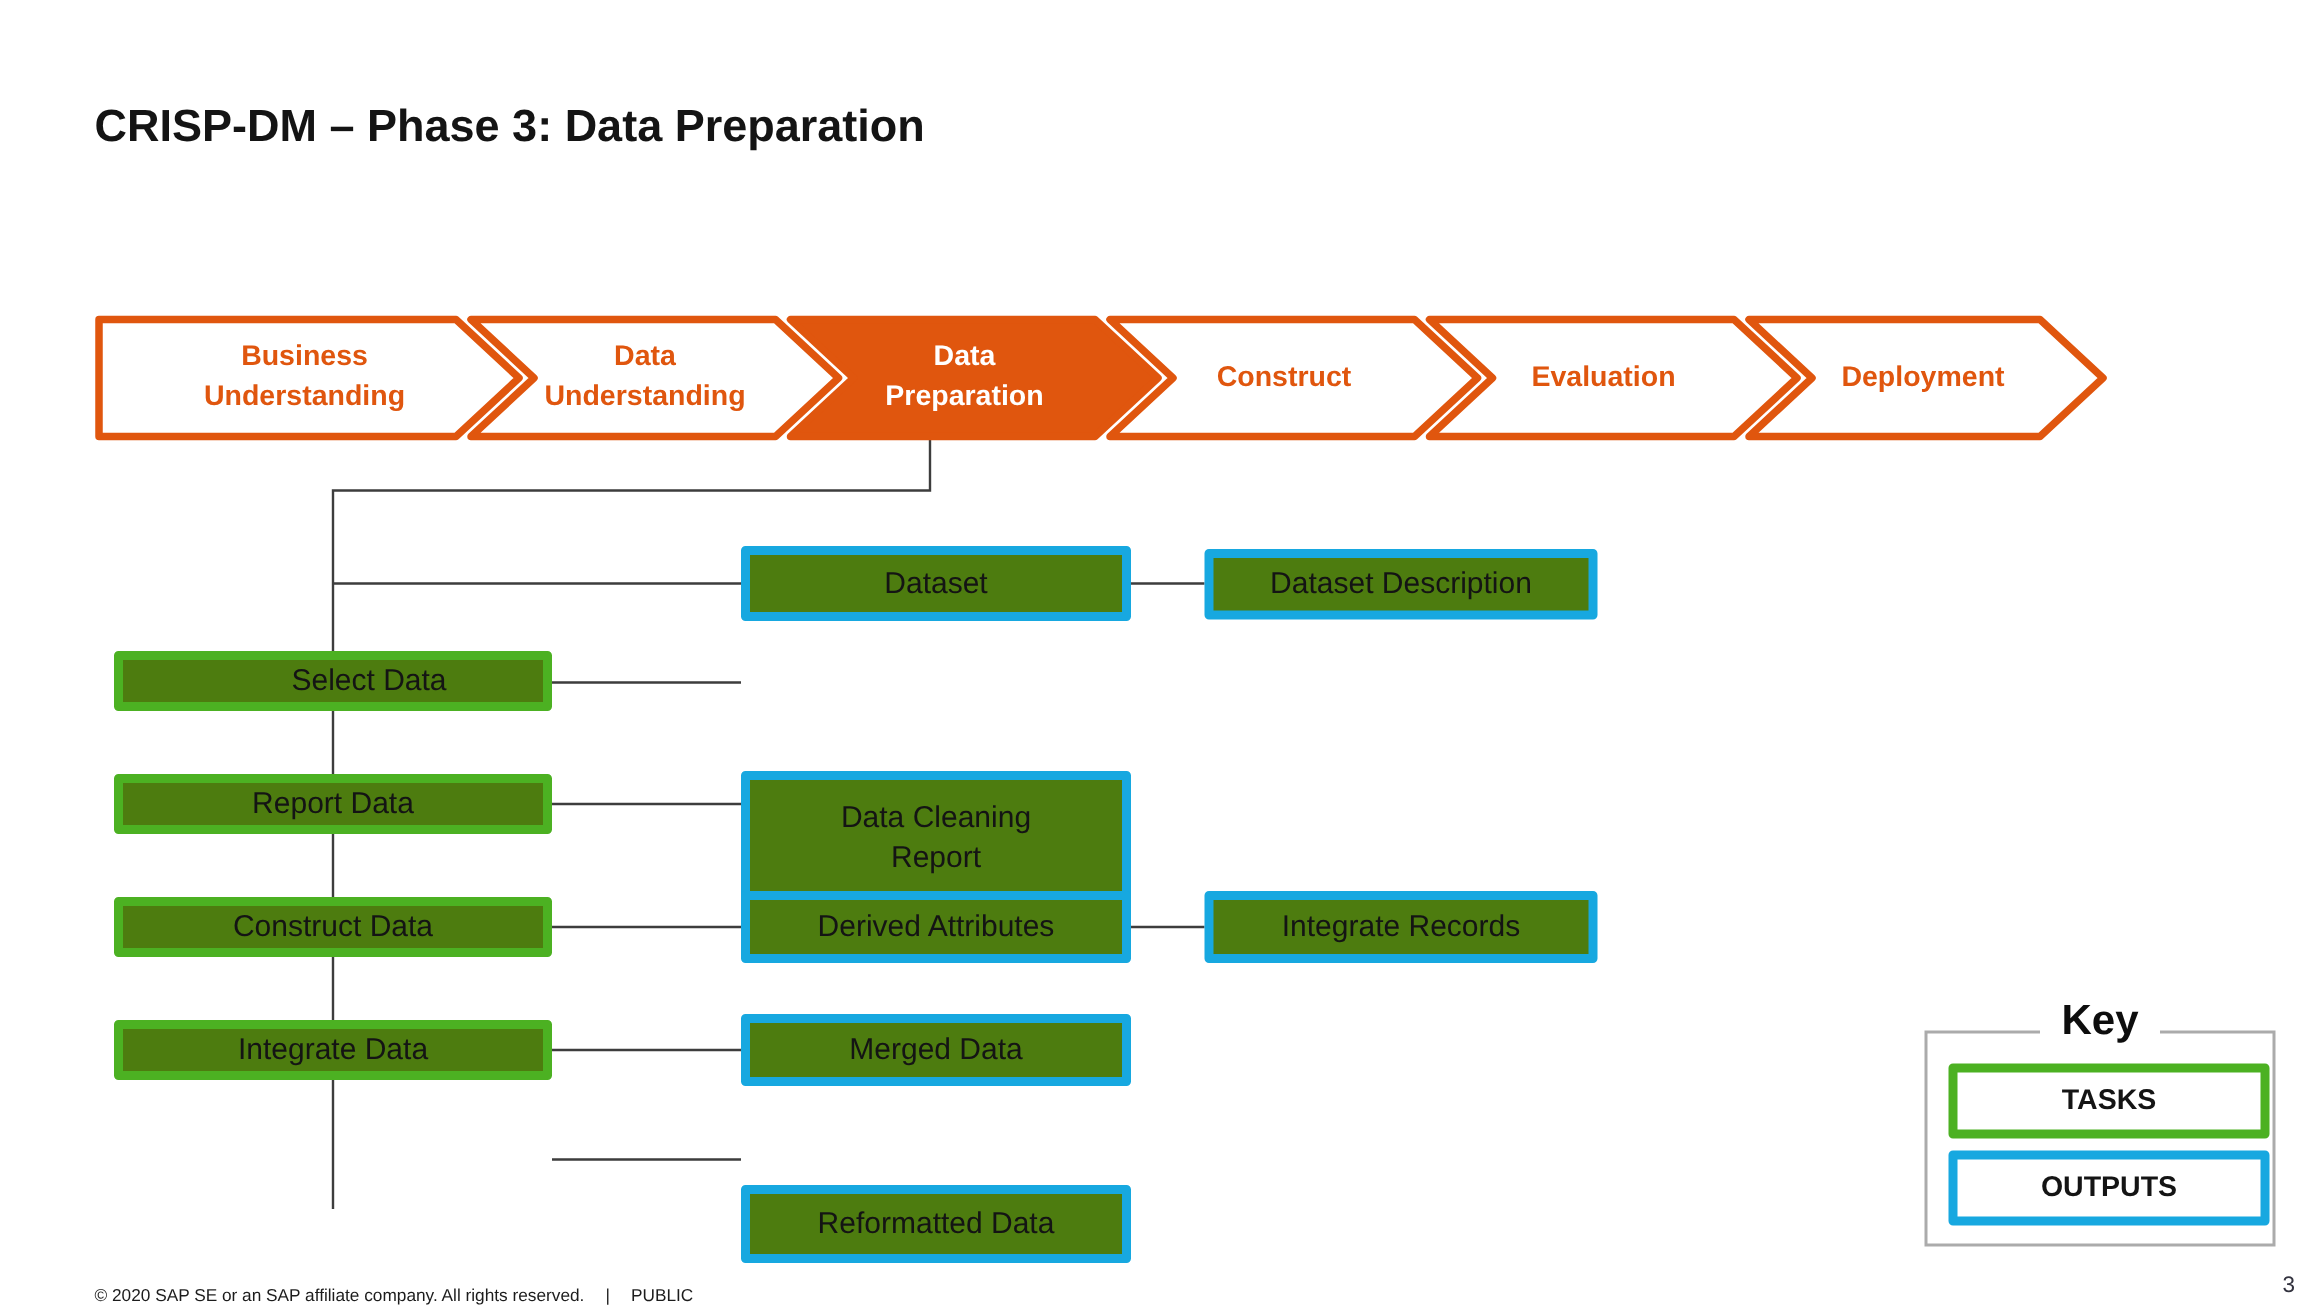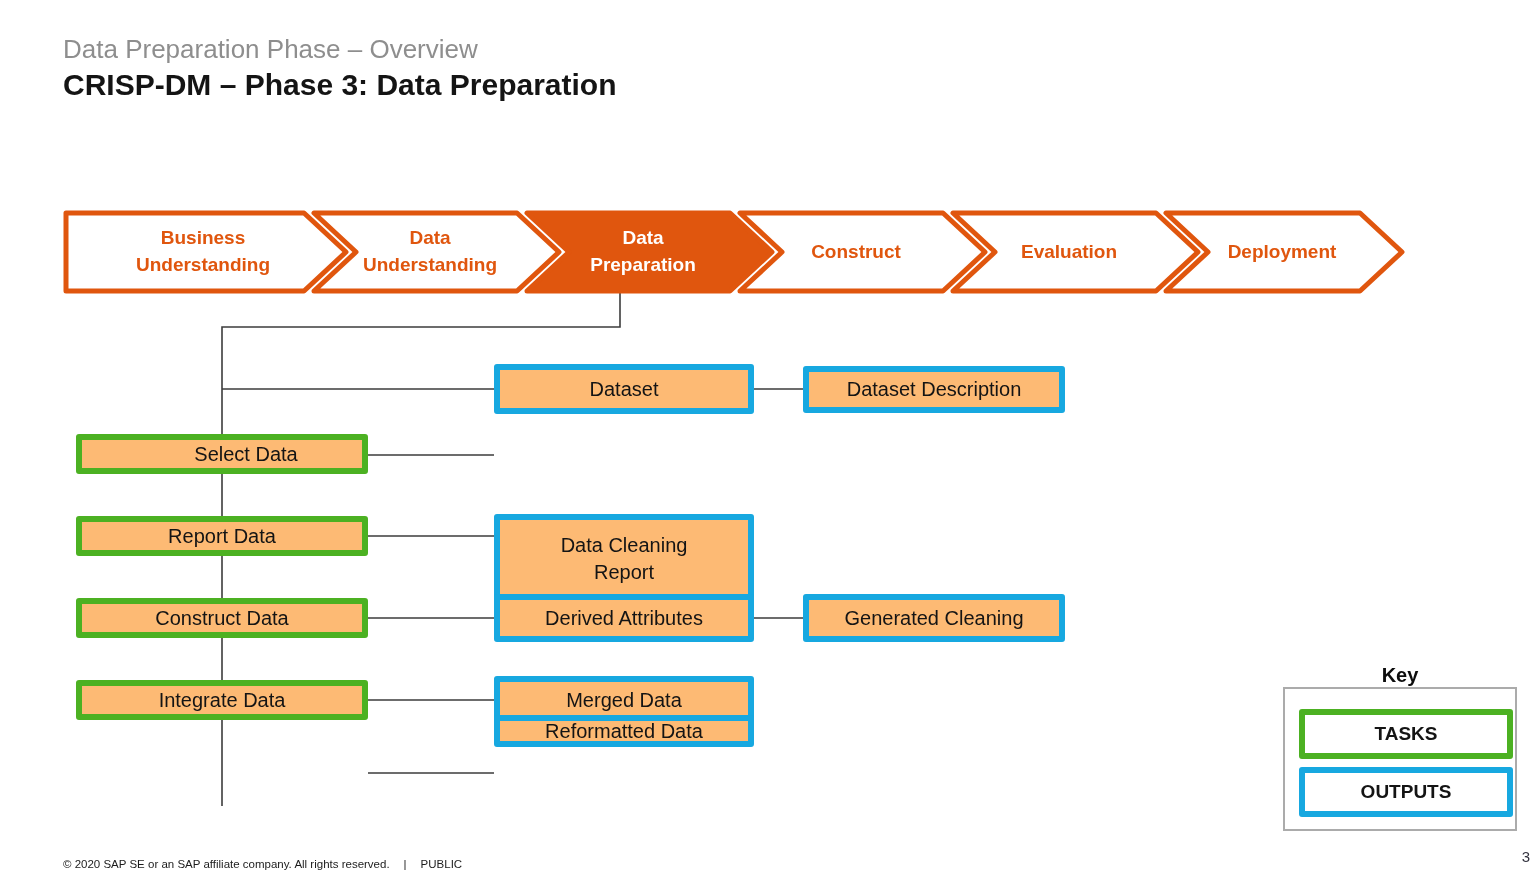--- a/index.html
+++ b/index.html
@@ -22,53 +22,52 @@
     font-size:19px; font-weight:bold; color:var(--orange,#E0560E);
     white-space:pre-line; line-height:1.4; pointer-events:none;
   }
   .chev-label.active { color:#ffffff; }
 
   
   .connector { fill:none; stroke:var(--line,#3d3d3d); stroke-width:1.6; }
 
   
   .box {
-    position:absolute; background:#fdba74; box-sizing:border-box; border-radius:3px;
+    position:absolute; background:#4d7c0f; box-sizing:border-box; border-radius:3px;
     display:flex; align-items:center; justify-content:center; text-align:center;
     font-size:20px; color:#141414; white-space:pre-line; line-height:1.35;
   }
   .task { left:76px; width:292px; height:40px; border:6px solid var(--green,#4CB122); }
   .out  { border:6px solid var(--blue,#17A8E0); }
   .out.mid   { left:494px; width:260px; }
   .out.right { left:803px; width:262px; }
 
   
   .key-panel { position:absolute; left:1283px; top:687px; width:234px; height:144px;
                border:2px solid var(--key-border,#ababab); box-sizing:border-box; background:#fff; }
   .key-title { position:absolute; left:1283px; top:664px; width:234px; text-align:center; }
-  .key-title span { background:#ffffff; padding:0 14px; font-size:20px; font-weight:bold; color:#0d0d0d; }
+  .key-title span { background:#ffffff; padding:0 14px; font-size:28px; font-weight:bold; color:#0d0d0d; }
   .key-box {
     position:absolute; left:1299px; width:214px; height:50px; background:#fff;
     display:flex; align-items:center; justify-content:center;
     font-size:19px; font-weight:bold; color:#141414; box-sizing:border-box; border-radius:3px;
   }
   .key-tasks   { top:709px; border:6px solid var(--green,#4CB122); }
   .key-outputs { top:767px; border:6px solid var(--blue,#17A8E0); }
 
   
   .footer { position:absolute; left:63px; top:858px; font-size:11.5px; color:#1c1c1c; }
   .footer .sep { margin:0 14px; }
   .page-num { position:absolute; left:1494px; top:848px; width:36px; text-align:right; font-size:15px; color:#33333f; }
 </style>
 </head>
 <body>
 
 <div class="slide">
 
-  <div class="eyebrow">Data Preparation Phase – Overview</div>
   <h1 class="title">CRISP-DM – Phase 3: Data Preparation</h1>
 
   <svg class="layer" width="1537" height="876" viewBox="0 0 1537 876">
     <path class="connector" d="M620 291 L620 327 L222 327 L222 806
          M222 389 L494 389  M754 389 L803 389
          M368 455 L494 455
          M368 536 L494 536
          M368 618 L494 618  M754 618 L803 618
          M368 700 L494 700
          M368 773 L494 773"></path>
@@ -93,24 +92,24 @@
   <div class="box task" style="top:434px;padding-left:48px;"><span>Select Data</span></div>
   <div class="box task" style="top:516px;"><span>Report Data</span></div>
   <div class="box task" style="top:598px;"><span>Construct Data</span></div>
   <div class="box task" style="top:680px;"><span>Integrate Data</span></div>
 
   <div class="box out mid" style="top:364px; height:50px;"><span>Dataset</span></div>
   <div class="box out mid" style="top:514px; height:89px;"><span>Data Cleaning
 Report</span></div>
   <div class="box out mid" style="top:594px; height:48px;"><span>Derived Attributes</span></div>
   <div class="box out mid" style="top:676px; height:48px;"><span>Merged Data</span></div>
-  <div class="box out mid" style="top:715px; height:32px;"><span>Reformatted Data</span></div>
+  <div class="box out mid" style="top:790px; height:52px;"><span>Reformatted Data</span></div>
 
   <div class="box out right" style="top:366px; height:47px;"><span>Dataset Description</span></div>
-  <div class="box out right" style="top:594px; height:48px;"><span>Generated Cleaning</span></div>
+  <div class="box out right" style="top:594px; height:48px;"><span>Integrate Records</span></div>
 
   <div class="key-panel"></div>
   <div class="key-title"><span>Key</span></div>
   <div class="key-box key-tasks">
       <span>TASKS</span>
     </div>
   <div class="key-box key-outputs">
       <span>OUTPUTS</span>
     </div>
 

